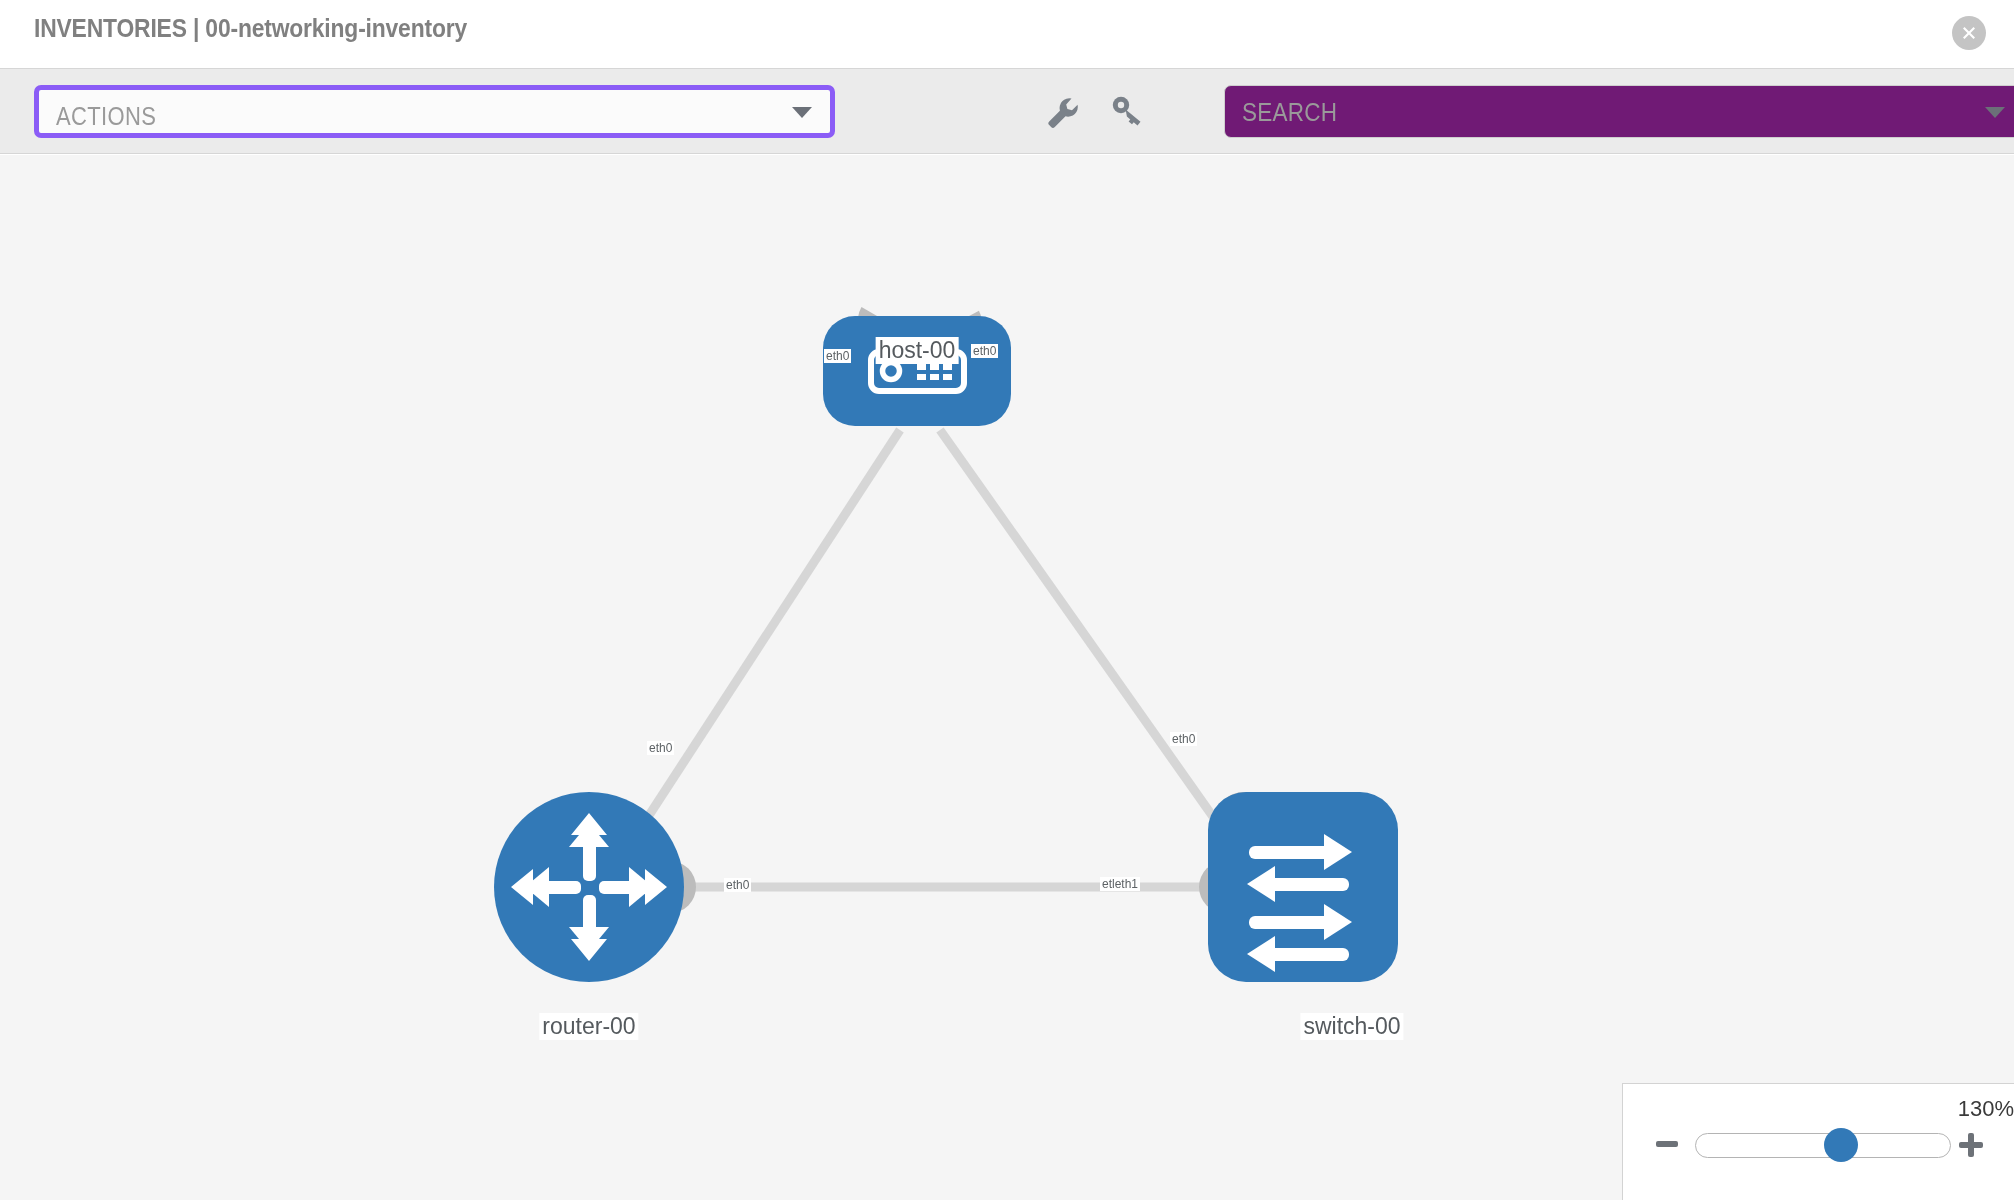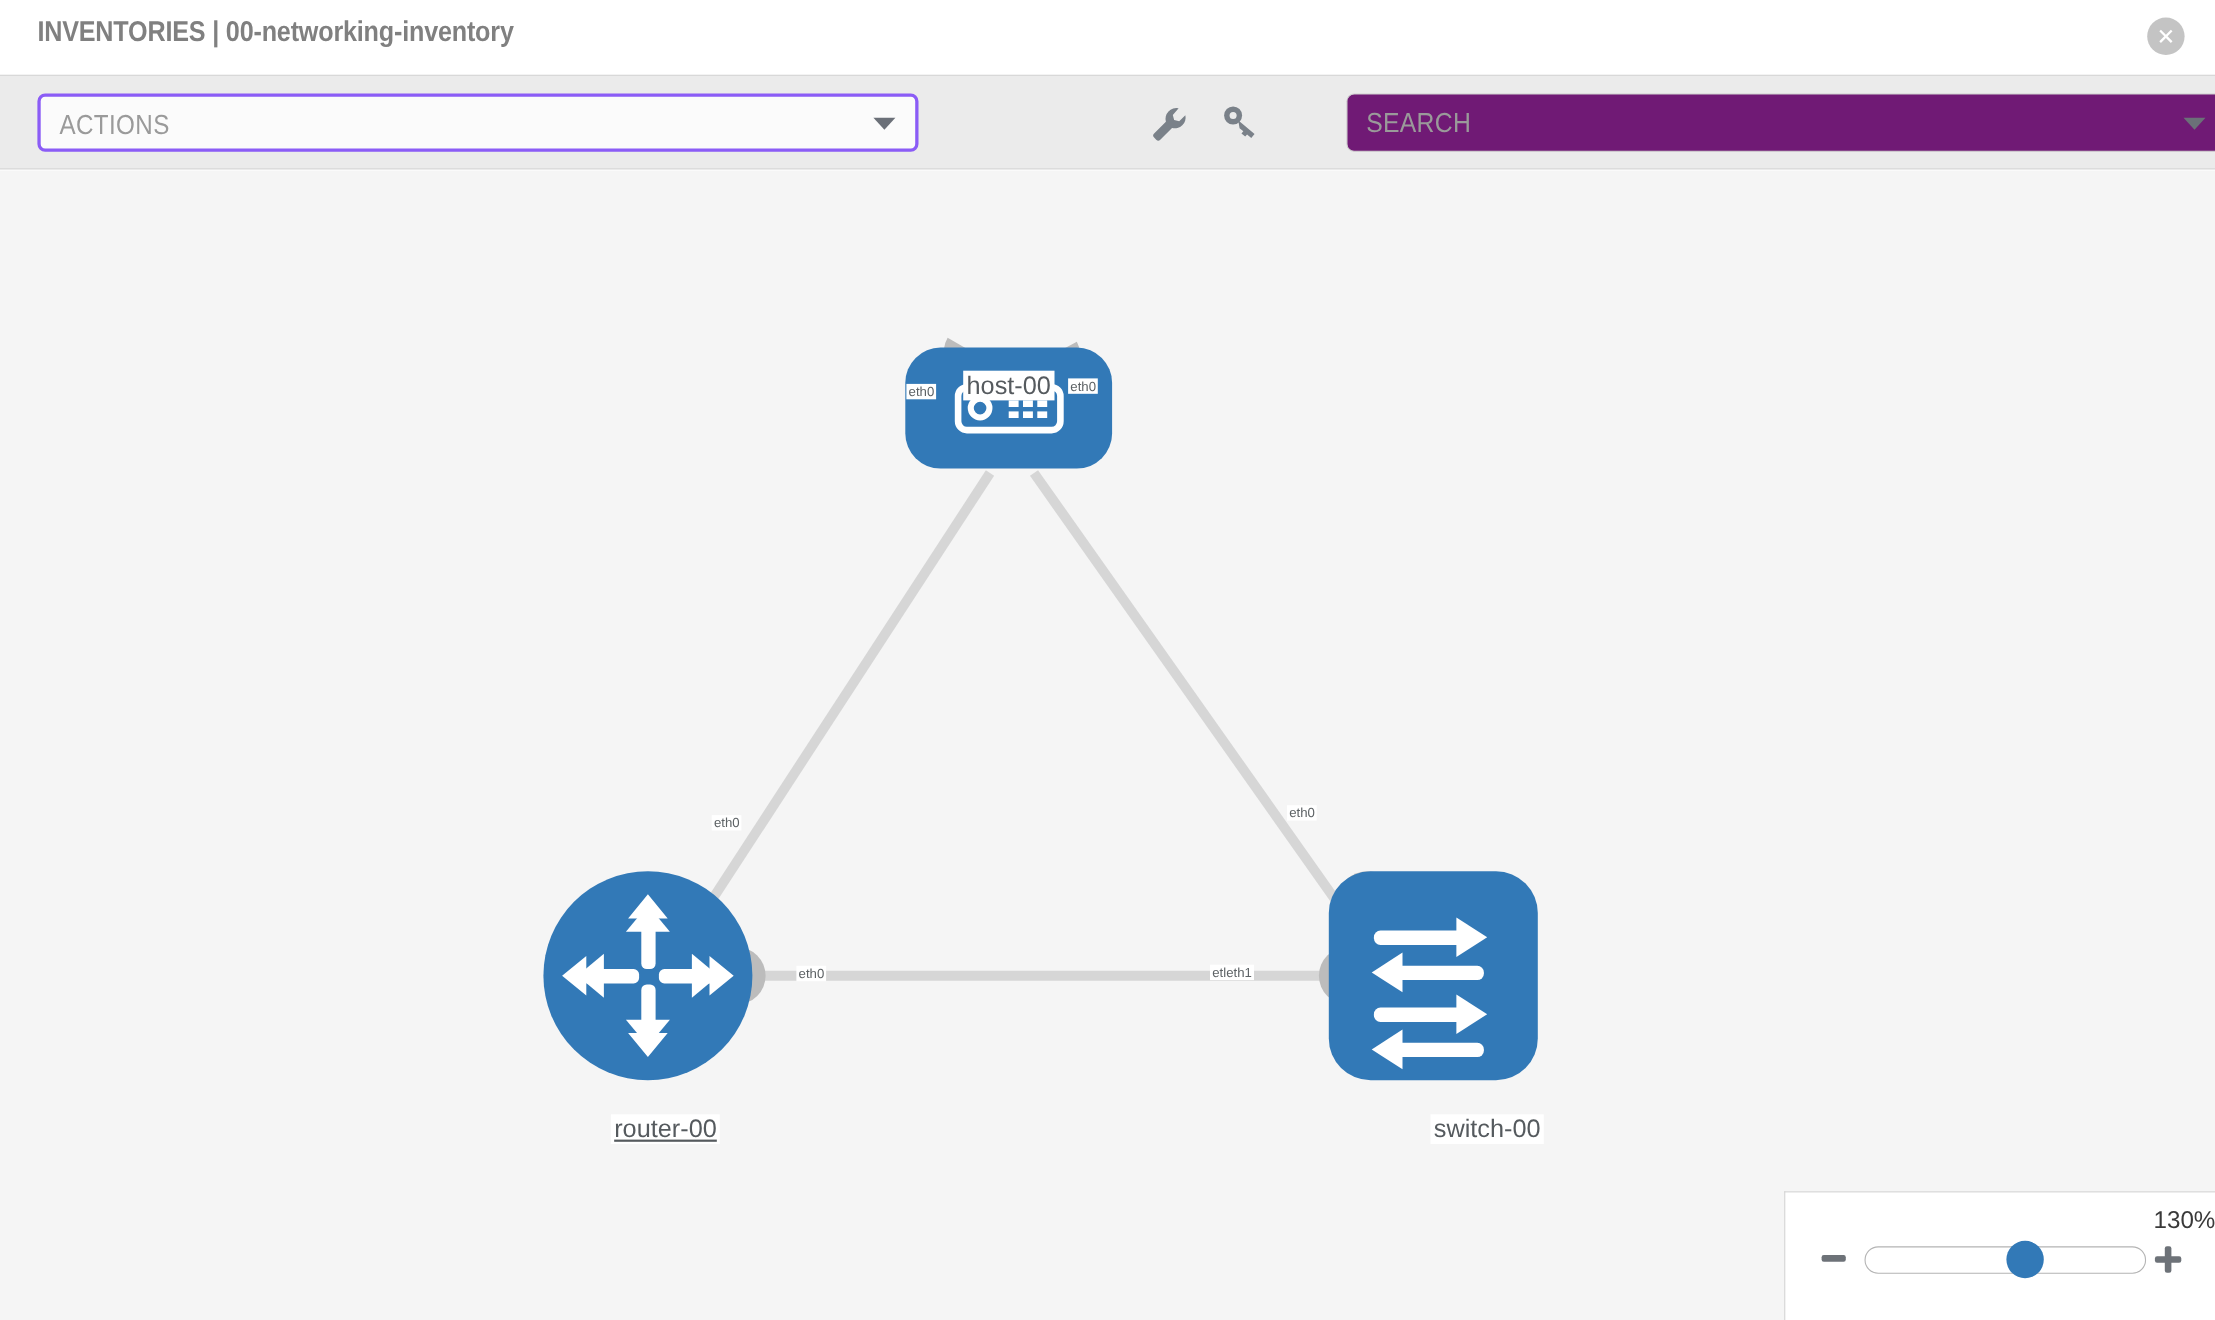--- a/index.html
+++ b/index.html
@@ -49,21 +49,21 @@
     width: 2014px; height: 86px;
     background: #ebebeb;
     border-top: 1px solid #d6d6d6;
     border-bottom: 1px solid #d6d6d6;
   }
   .actions-select {
     position: absolute;
     left: 34px; top: 16px;
     width: 801px; height: 53px;
     background: #fbfbfb;
-    border: 3px solid #8b5cf6;
+    border: 5px solid #8b5cf6;
     border-radius: 7px;
     cursor: pointer;
   }
   .actions-label {
     position: absolute;
     left: 17px; top: 12px;
     font-size: 25px;
     color: #9a9a9a;
     transform: scaleX(0.88);
     transform-origin: left center;
@@ -300,21 +300,21 @@
         <path d="M1352 767 l-28 -18 0 36 z"></path>
 
         <rect x="1263" y="793" width="86" height="13" rx="6"></rect>
         <path d="M1247 799 l28 -18 0 36 z"></path>
       </g>
     </g>
 
   </svg>
 
   <div class="node-label" style="left:917px; top:182px;">host-00</div>
-  <div class="node-label" style="left:605px; top:858px;text-decoration:underline;">router-00</div>
+  <div class="node-label" style="left:589px; top:858px;">router-00</div>
   <div class="node-label" style="left:1352px; top:858px;">switch-00</div>
 
   <div class="iface-label" style="left:824px; top:194px;">eth0</div>
   <div class="iface-label" style="left:971px; top:189px;">eth0</div>
   <div class="iface-label" style="left:647px; top:586px;">eth0</div>
   <div class="iface-label" style="left:1170px; top:577px;">eth0</div>
   <div class="iface-label" style="left:724px; top:723px;">eth0</div>
   <div class="iface-label" style="left:1100px; top:722px;">etleth1</div>
 
 </div>

